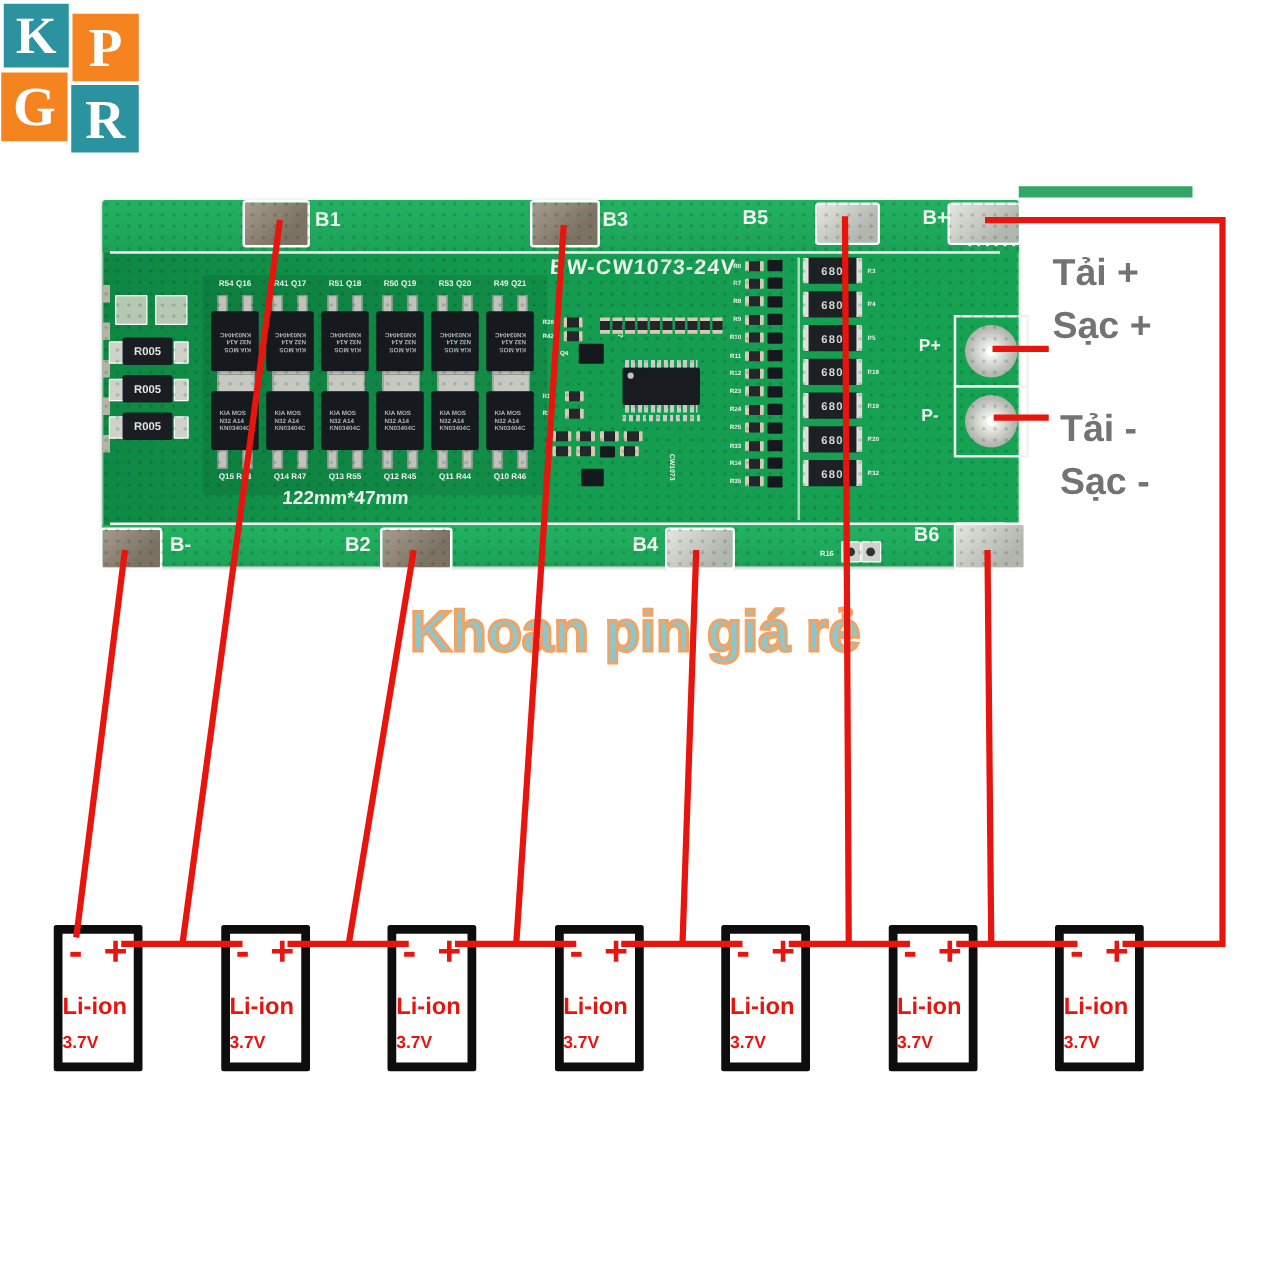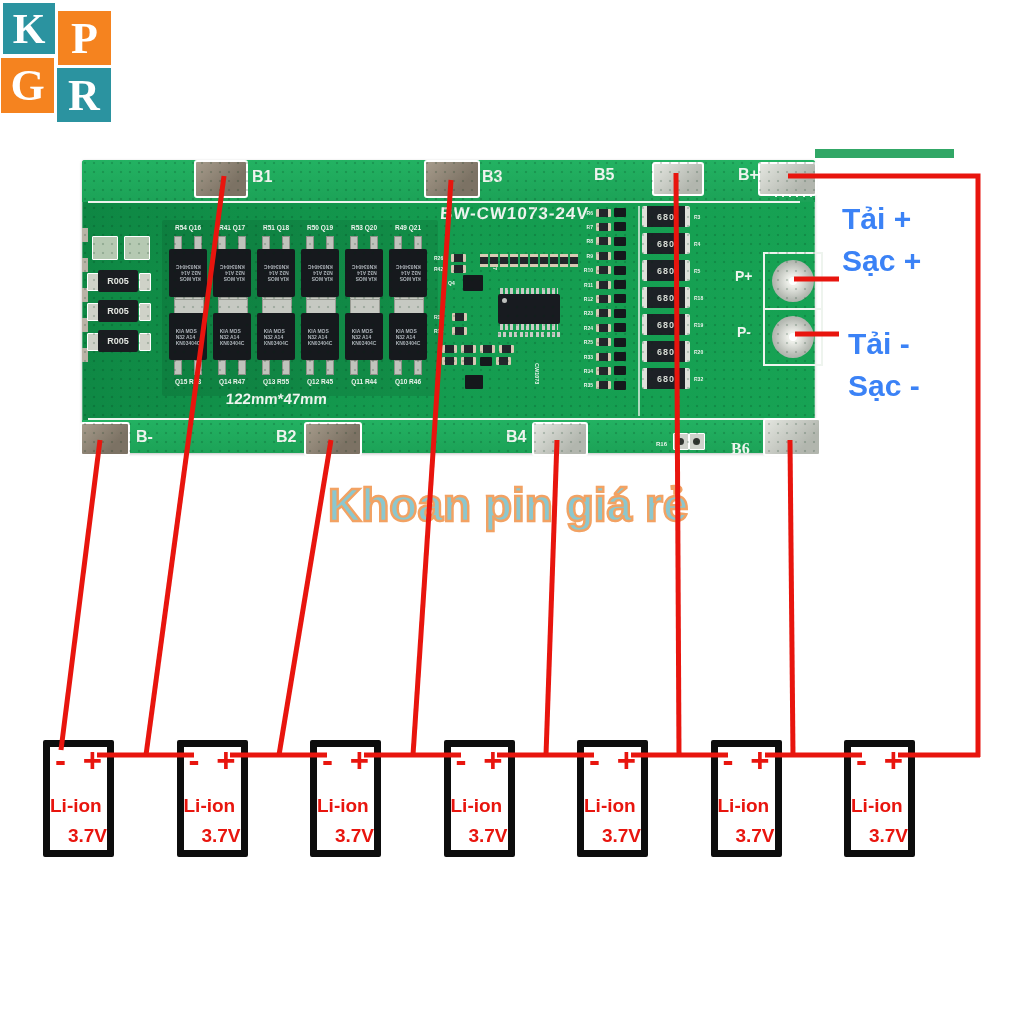--- a/index.html
+++ b/index.html
@@ -75,33 +75,33 @@
   .pcirc{width:42px;height:42px;border-radius:50%;
         background:radial-gradient(circle,#edefe9 0 18%,#b8bcb5 60%,#959b93);position:relative;}
   .pcirc::after{content:"";position:absolute;left:17px;top:17px;width:8px;height:8px;border-radius:50%;background:#fff;}
   .hole{position:absolute;width:14px;height:15px;background:#cfd2cb;border:1px solid #fff;border-radius:1px;}
   .hole::after{content:"";position:absolute;left:3px;top:4px;width:7px;height:7px;border-radius:50%;background:#30342f;}
   .dotsrow{position:absolute;left:692px;top:34px;width:42px;height:5px;
         background-image:radial-gradient(circle at 2px 2px,#fff 1px,transparent 1.4px);background-size:7px 5px;opacity:.85;}
   .clu{position:absolute;display:flex;gap:4px;flex-wrap:wrap;}
   .vert{writing-mode:vertical-rl;font-size:5.5px;}
   
-  .anno{position:absolute;color:#3b82f6;font-weight:bold;font-size:30px;z-index:4;white-space:nowrap;}
+  .anno{position:absolute;color:#737373;font-weight:bold;font-size:30px;z-index:4;white-space:nowrap;}
   
   #wm{position:absolute;left:328px;top:478px;z-index:3;font-size:46px;font-weight:bold;
       color:var(--wm-fill,#8bc7ce);-webkit-text-stroke:2.4px var(--wm-stroke,#f2a263);white-space:nowrap;}
   
   #cells{position:absolute;left:43px;top:740px;width:872px;height:117px;display:flex;
          justify-content:space-between;z-index:2;}
   .cell{position:relative;box-sizing:border-box;width:71px;height:117px;background:#fff;
         border:7px solid #0d0d0d;border-radius:2px;color:var(--battery-red,#e8150e);font-weight:bold;}
   .cell .term{position:absolute;top:-6px;font-size:33px;line-height:40px;}
   .cell .neg{left:5px;} .cell .pos{right:5px;}
   .cell .chem{position:absolute;top:48px;left:0;width:100%;text-align:left;font-size:19px;}
-  .cell .volt{position:absolute;top:78px;left:0;width:100%;text-align:right;font-size:19px;}
+  .cell .volt{position:absolute;top:78px;left:0;width:100%;text-align:left;font-size:14px;}
   
   #wires{position:absolute;left:0;top:0;z-index:5;pointer-events:none;}
 </style>
 </head>
 <body>
 
 <div id="page">
 
   <div>
     <div class="lg k">K</div>
@@ -128,21 +128,21 @@
     <span class="silk padlbl" style="left:656px;top:6px;">B+</span>
     <div class="pad silver" style="left:676px;top:2px;width:55px;height:30px;"></div>
     <div class="dotsrow"></div>
 
     <div class="pad bronze" style="left:-2px;top:262px;width:46px;height:30px;"></div>
     <span class="silk padlbl" style="left:54px;top:268px;">B-</span>
     <span class="silk padlbl" style="left:194px;top:268px;">B2</span>
     <div class="pad bronze" style="left:222px;top:262px;width:54px;height:30px;"></div>
     <span class="silk padlbl" style="left:424px;top:268px;">B4</span>
     <div class="pad silver" style="left:450px;top:262px;width:52px;height:30px;"></div>
-    <span class="silk padlbl" style="left:649px;top:280px;font-family:Liberation Serif, serif;">B6</span>
+    <span class="silk padlbl" style="left:649px;top:260px;">B6</span>
     <div class="pad silver" style="left:681px;top:258px;width:54px;height:34px;"></div>
 
     <span class="silk" style="left:574px;top:281px;font-size:6px;">R16</span>
     <div class="hole" style="left:591px;top:273px;"></div>
     <div class="hole" style="left:607px;top:273px;"></div>
 
     <div class="edgepad" style="top:68px;"></div>
     <div class="edgepad" style="top:98px;"></div>
     <div class="edgepad" style="top:128px;"></div>
     <div class="edgepad" style="top:158px;"></div>

